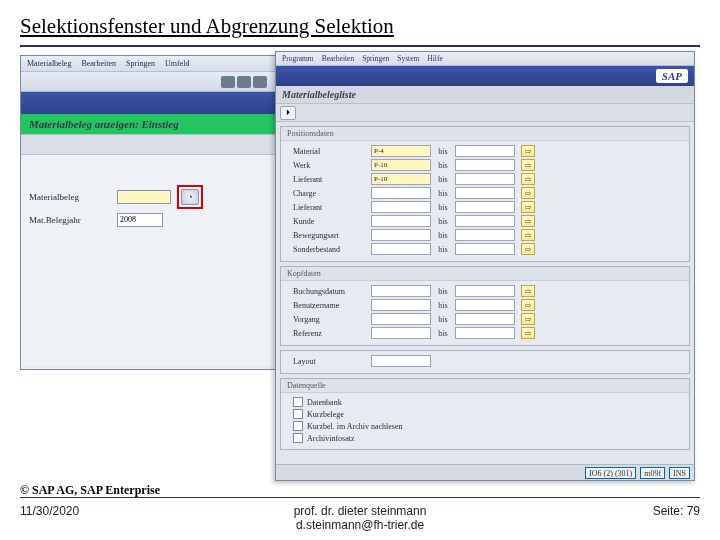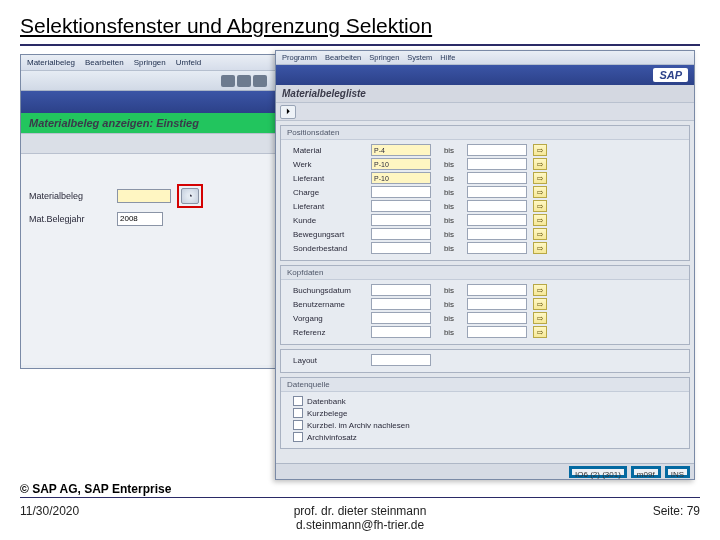--- a/index.html
+++ b/index.html
@@ -1,17 +1,17 @@
 <!DOCTYPE html>
 <html><head>
 <meta charset="utf-8">
 <style>
   * { box-sizing: border-box; margin: 0; padding: 0; }
   body { width: 720px; height: 540px; background: #fff; font-family: Arial, sans-serif; position: relative; }
-  .slide { padding: 14px 20px 0 20px; }
+  .slide { padding: 14px 20px 0 20px; font-family: Liberation Serif, serif; }
   .title { font-size: 21px; text-decoration: underline; color: #000; margin-bottom: 6px; }
   .title-rule { border: 0; border-top: 2px solid #2a2a66; margin-bottom: 8px; }
 
   .stage { position: relative; height: 420px; }
 
   
   .win-back {
     position: absolute; top: 0; left: 0; width: 448px; height: 315px;
     border: 1px solid #7a8aa6; background: #e9edf2;
   }
@@ -52,26 +52,26 @@
   .tb3 { height: 18px; background:#dadee7; border-bottom:1px solid #bac2cf; display:flex; align-items:center; padding:0 4px;}
   .tbbtn { width:16px; height:14px; background:#eef2f7; border:1px solid #99a4b6; border-radius:2px; display:flex; align-items:center; justify-content:center; font-size:8px;}
   .front-body { padding: 2px 2px; overflow:hidden;}
   .group { border: 1px solid #a9b2c2; margin: 2px 2px 4px 2px; background:#e7ebf1;}
   .group-title { font-size: 8px; color:#50586a; padding:2px 6px; background:#dee3eb; border-bottom:1px solid #c4ccd9;}
   .gbody { padding: 2px 4px 4px 4px;}
   .crow { display:flex; align-items:center; font-size:8px; color:#2a2a3a; margin:2px 8px;}
   .crow label { width: 78px;}
   .finp { height:12px; border:1px solid #9aa4b6; background:#fff; width:60px;}
   .finp.y { background:#fff6c2;}
-  .bis { width:36px; text-align:center; font-size:8px; color:#333;}
+  .bis { width:24px; text-align:center; font-size:8px; color:#333;}
   .finp2 { height:12px; border:1px solid #9aa4b6; background:#fff; width:60px;}
   .arrow { width:14px; height:12px; margin-left:6px; background:linear-gradient(#fff8c4,#f6e99a); border:1px solid #b8a846; display:flex; align-items:center; justify-content:center; font-size:8px; color:#6b5a17;}
   .chk { width:10px; height:10px; border:1px solid #7e8aa0; background:#fff; margin-right:4px;}
   .statusbar { position:absolute; bottom:0; left:0; right:0; height:16px; background:#d6dbe4; border-top:1px solid #aeb7c6; display:flex; align-items:center; justify-content:flex-end; gap:4px; padding:0 4px; font-size:8px; color:#333;}
-  .statcell { border:3px solid #0369a1; background:#eef1f6; padding:0 3px; height:12px; line-height:11px;}
+  .statcell { border:1px solid #0369a1; background:#eef1f6; padding:0 3px; height:12px; line-height:11px;}
 
   .copyright { margin-top: 8px; font-size: 12px; font-weight: bold; }
 
   .footer-rule { position:absolute; left:20px; right:20px; bottom:42px; border:0; border-top:1.5px solid #2a2a66;}
   .footer { position:absolute; left:20px; right:20px; bottom:8px; display:flex; justify-content:space-between; font-size:12px; color:#222;}
   .footer .center { text-align:center; flex:1;}
   .footer .left, .footer .right { width:120px;}
   .footer .right { text-align:right;}
 </style>
 </head>

